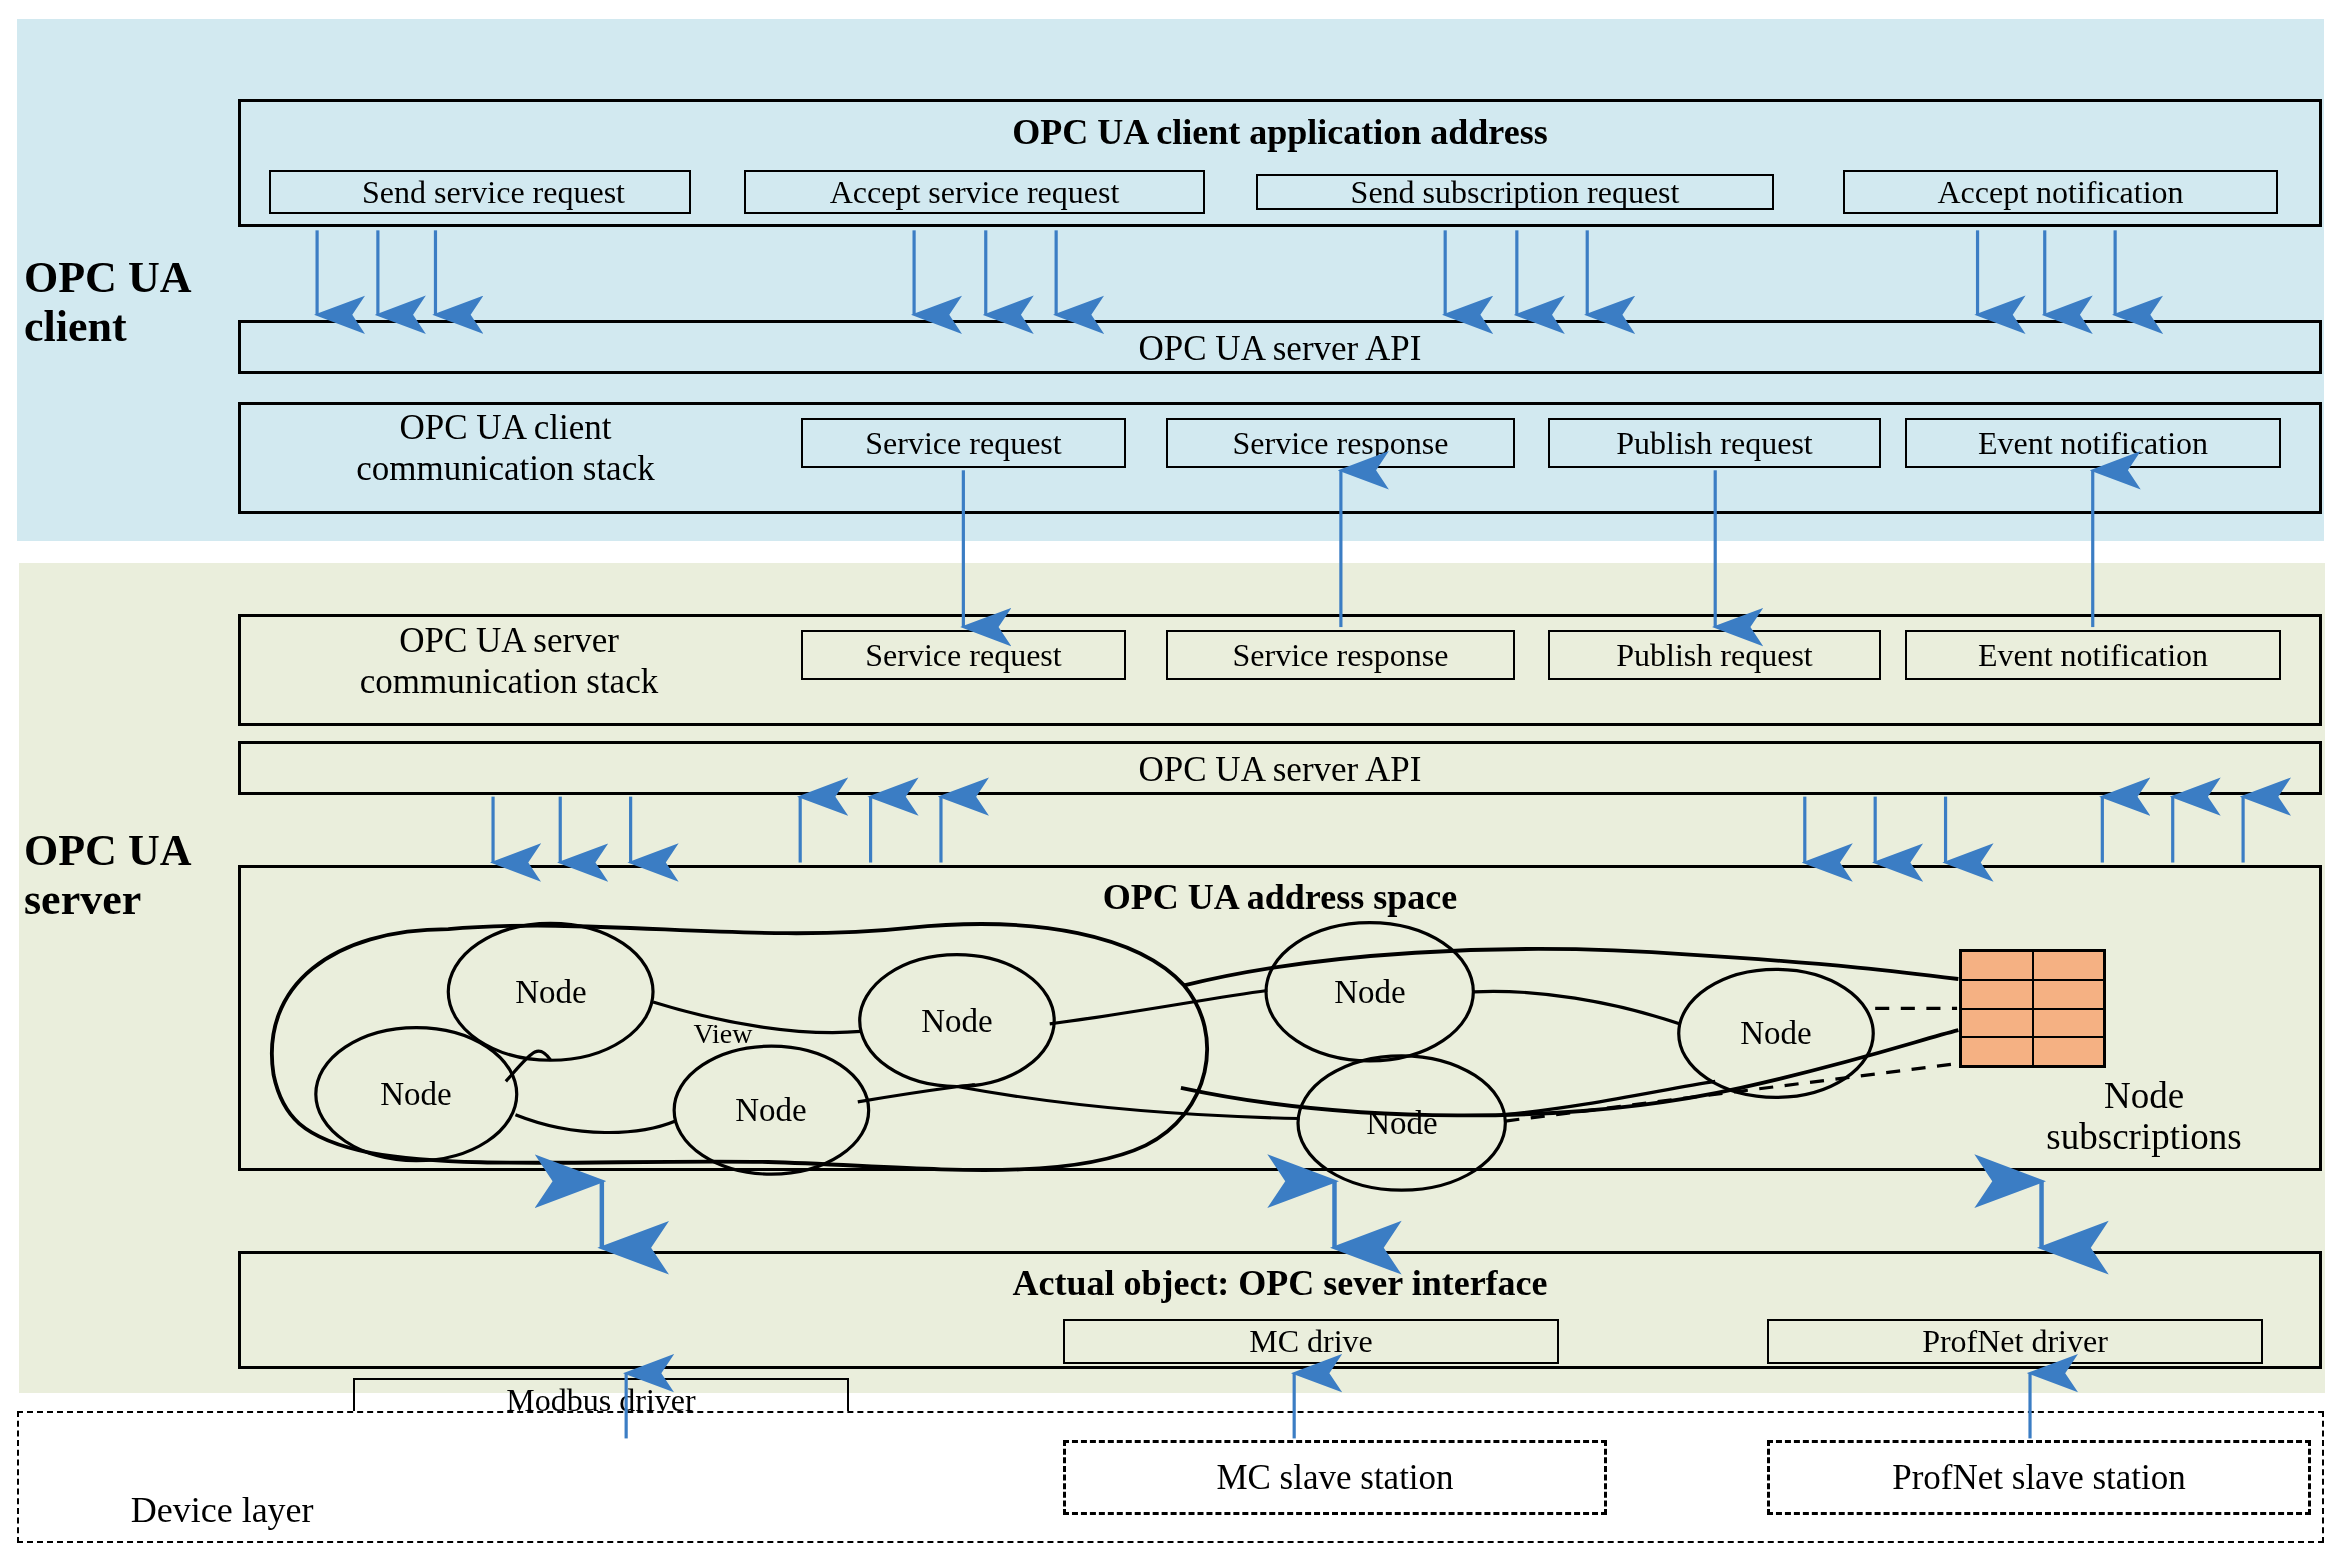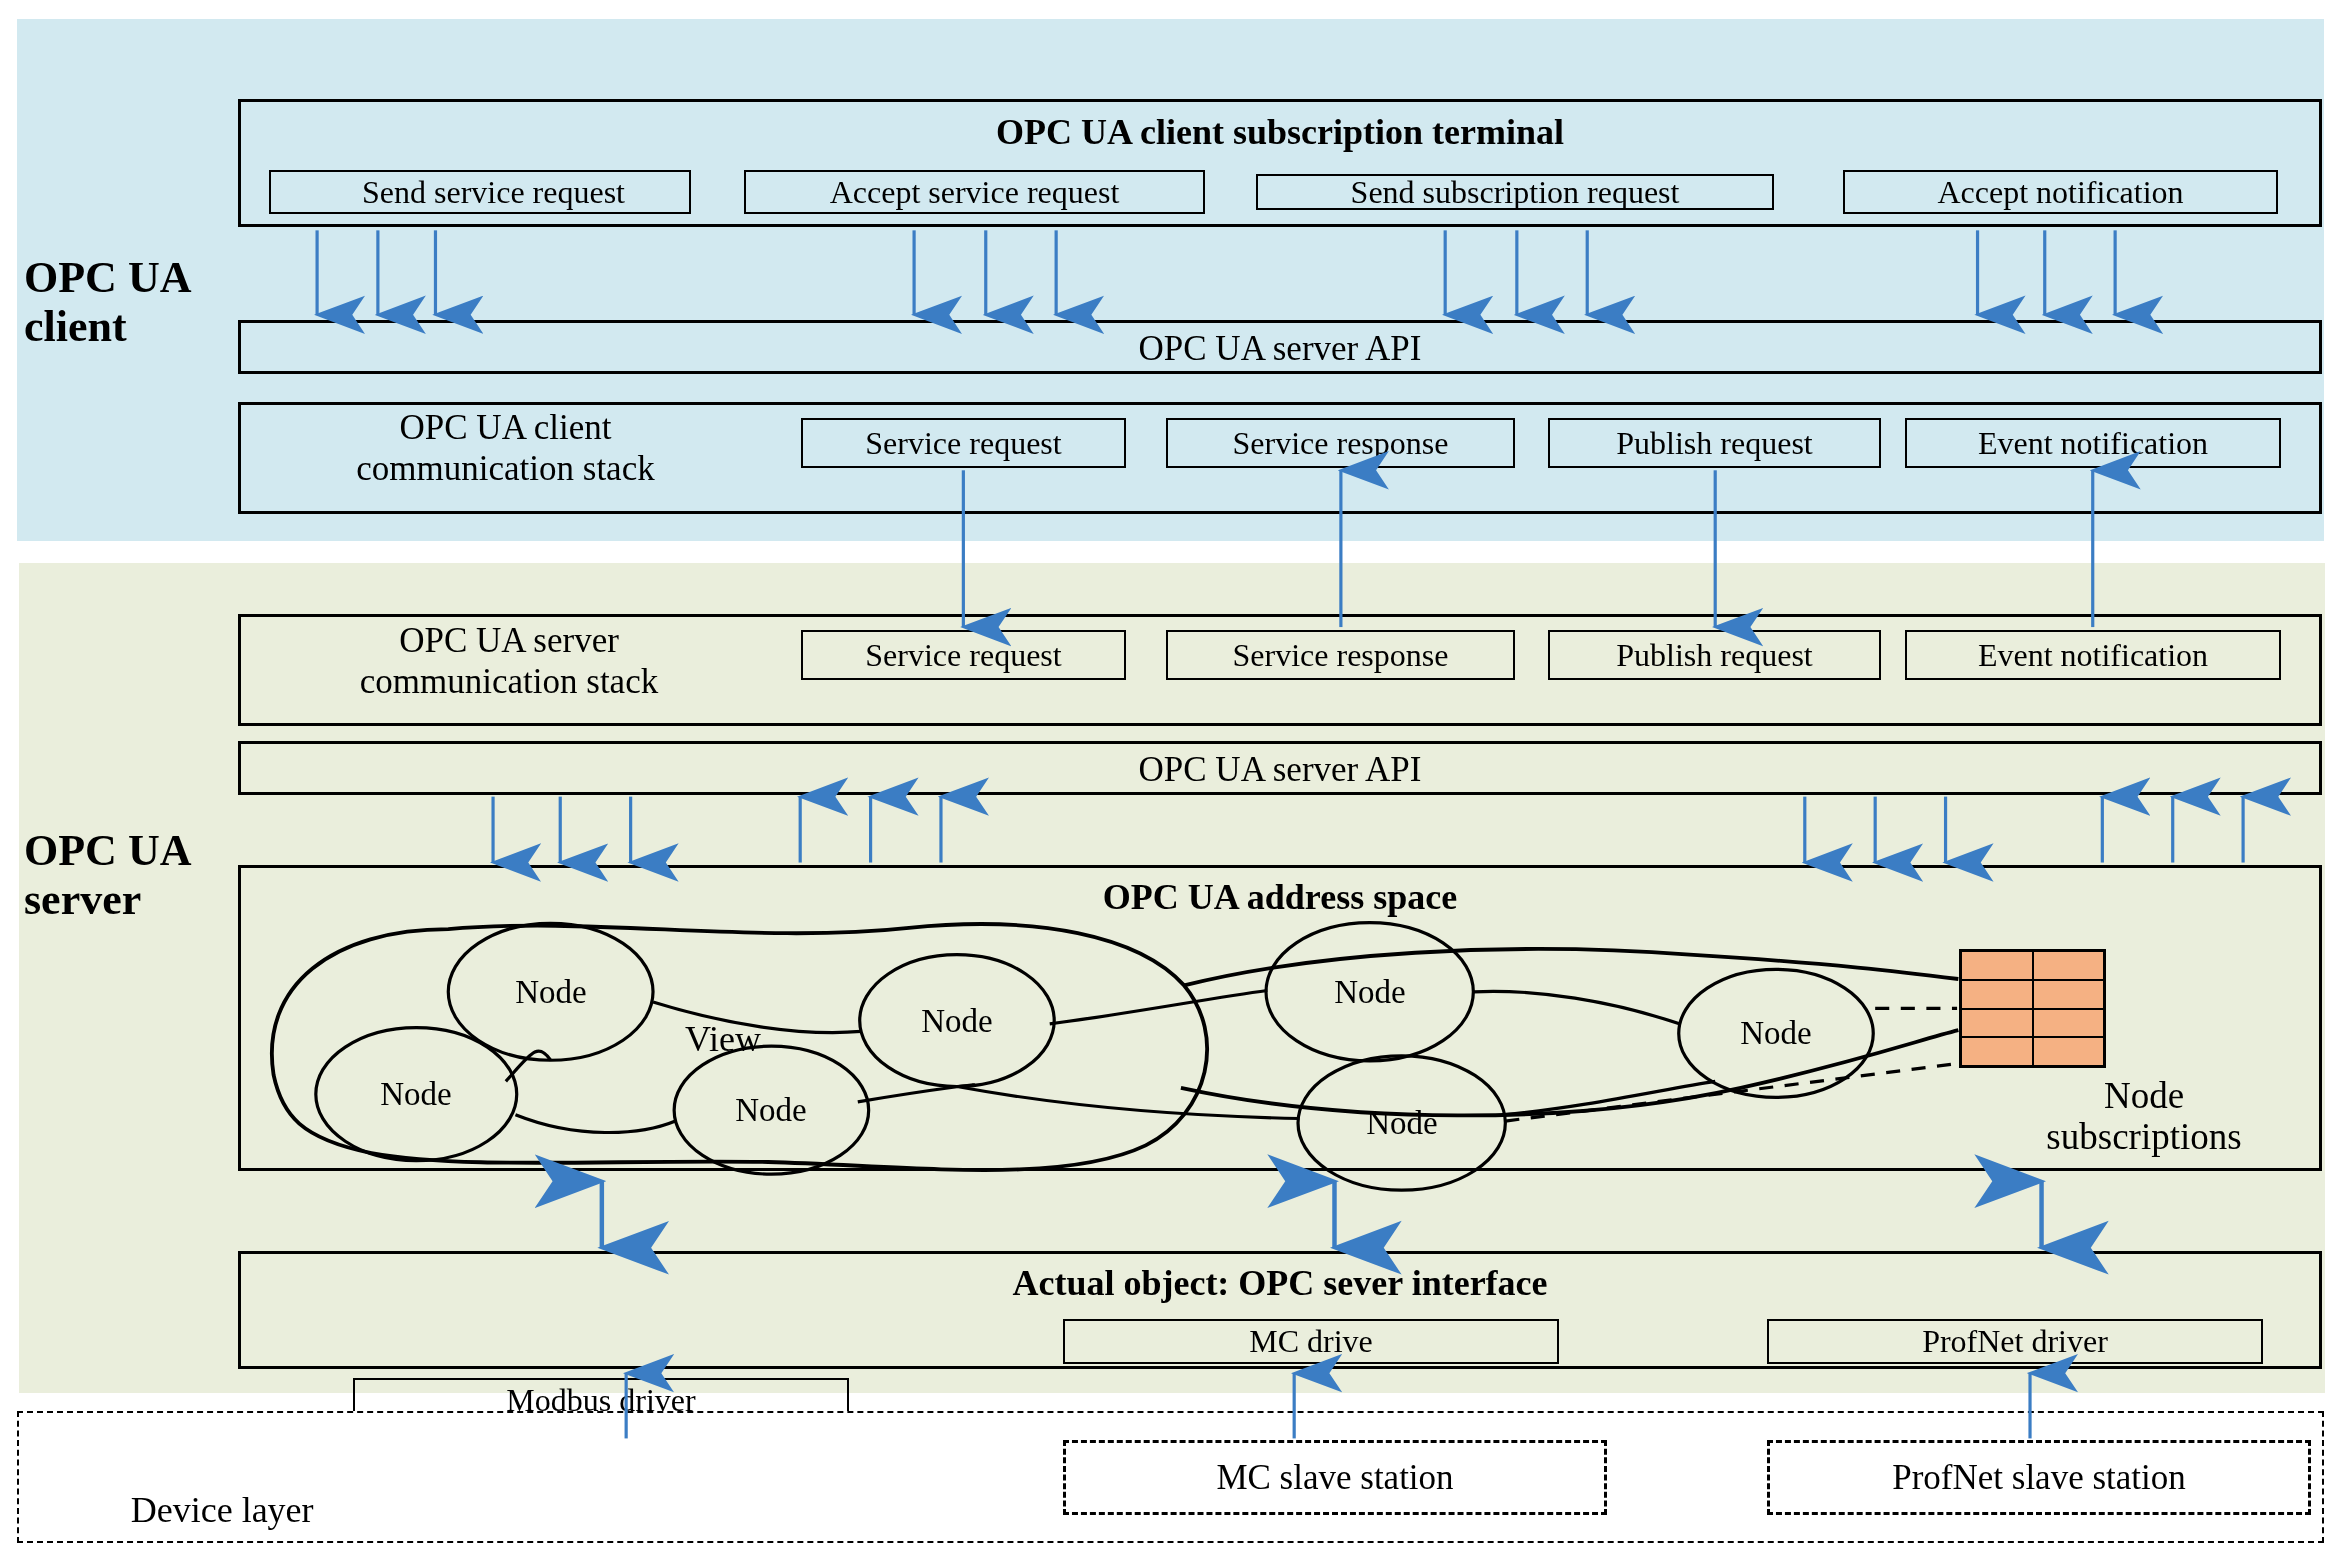--- a/index.html
+++ b/index.html
@@ -45,35 +45,35 @@
   #sub-grid{position:absolute;left:1959px;top:949px;width:147px;height:119px;
             display:grid;grid-template-columns:1fr 1fr;grid-template-rows:repeat(4,1fr);
             border:2.6px solid #000;box-sizing:border-box;}
   #sub-grid div{border:1.3px solid #000;background:#f5b183;box-sizing:border-box;}
   #sub-caption{position:absolute;left:1965px;top:1075px;width:358px;text-align:center;
                font-size:37px;line-height:1.12;color:#000;}
 
   .node-el{position:absolute;display:flex;align-items:center;justify-content:center;
            font-size:33px;color:#000;}
   #view-label{position:absolute;left:640px;top:1018px;width:166px;text-align:center;
-              font-size:36px;color:#000;}
+              font-size:28px;color:#000;}
 </style>
 </head>
 <body>
 
 <div id="stage">
 
   <div class="zone" id="client-zone"></div>
   <div class="zone" id="server-zone"></div>
 
   <div class="zone-label" id="client-label">OPC UA<br>client</div>
   <div class="zone-label" id="server-label">OPC UA<br>server</div>
 
   <div class="box" style="left:238px;top:99px;width:2084px;height:128px;">
-    <div class="title-c" style="top:9px;">OPC UA client subscription terminal</div>
+    <div class="title-c" style="top:9px;">OPC UA client application address</div>
   </div>
   <div class="inner-box thin" style="left:269px;top:170px;width:422px;height:44px;padding-left:27px;">Send service request</div>
   <div class="inner-box thin" style="left:744px;top:170px;width:461px;height:44px;">Accept service request</div>
   <div class="inner-box thin" style="left:1256px;top:174px;width:518px;height:36px;">Send subscription request</div>
   <div class="inner-box thin" style="left:1843px;top:170px;width:435px;height:44px;">Accept notification</div>
 
   <div class="box" style="left:238px;top:320px;width:2084px;height:54px;">
     <div class="title-n" style="top:6.4px;">OPC UA server API</div>
   </div>
 

